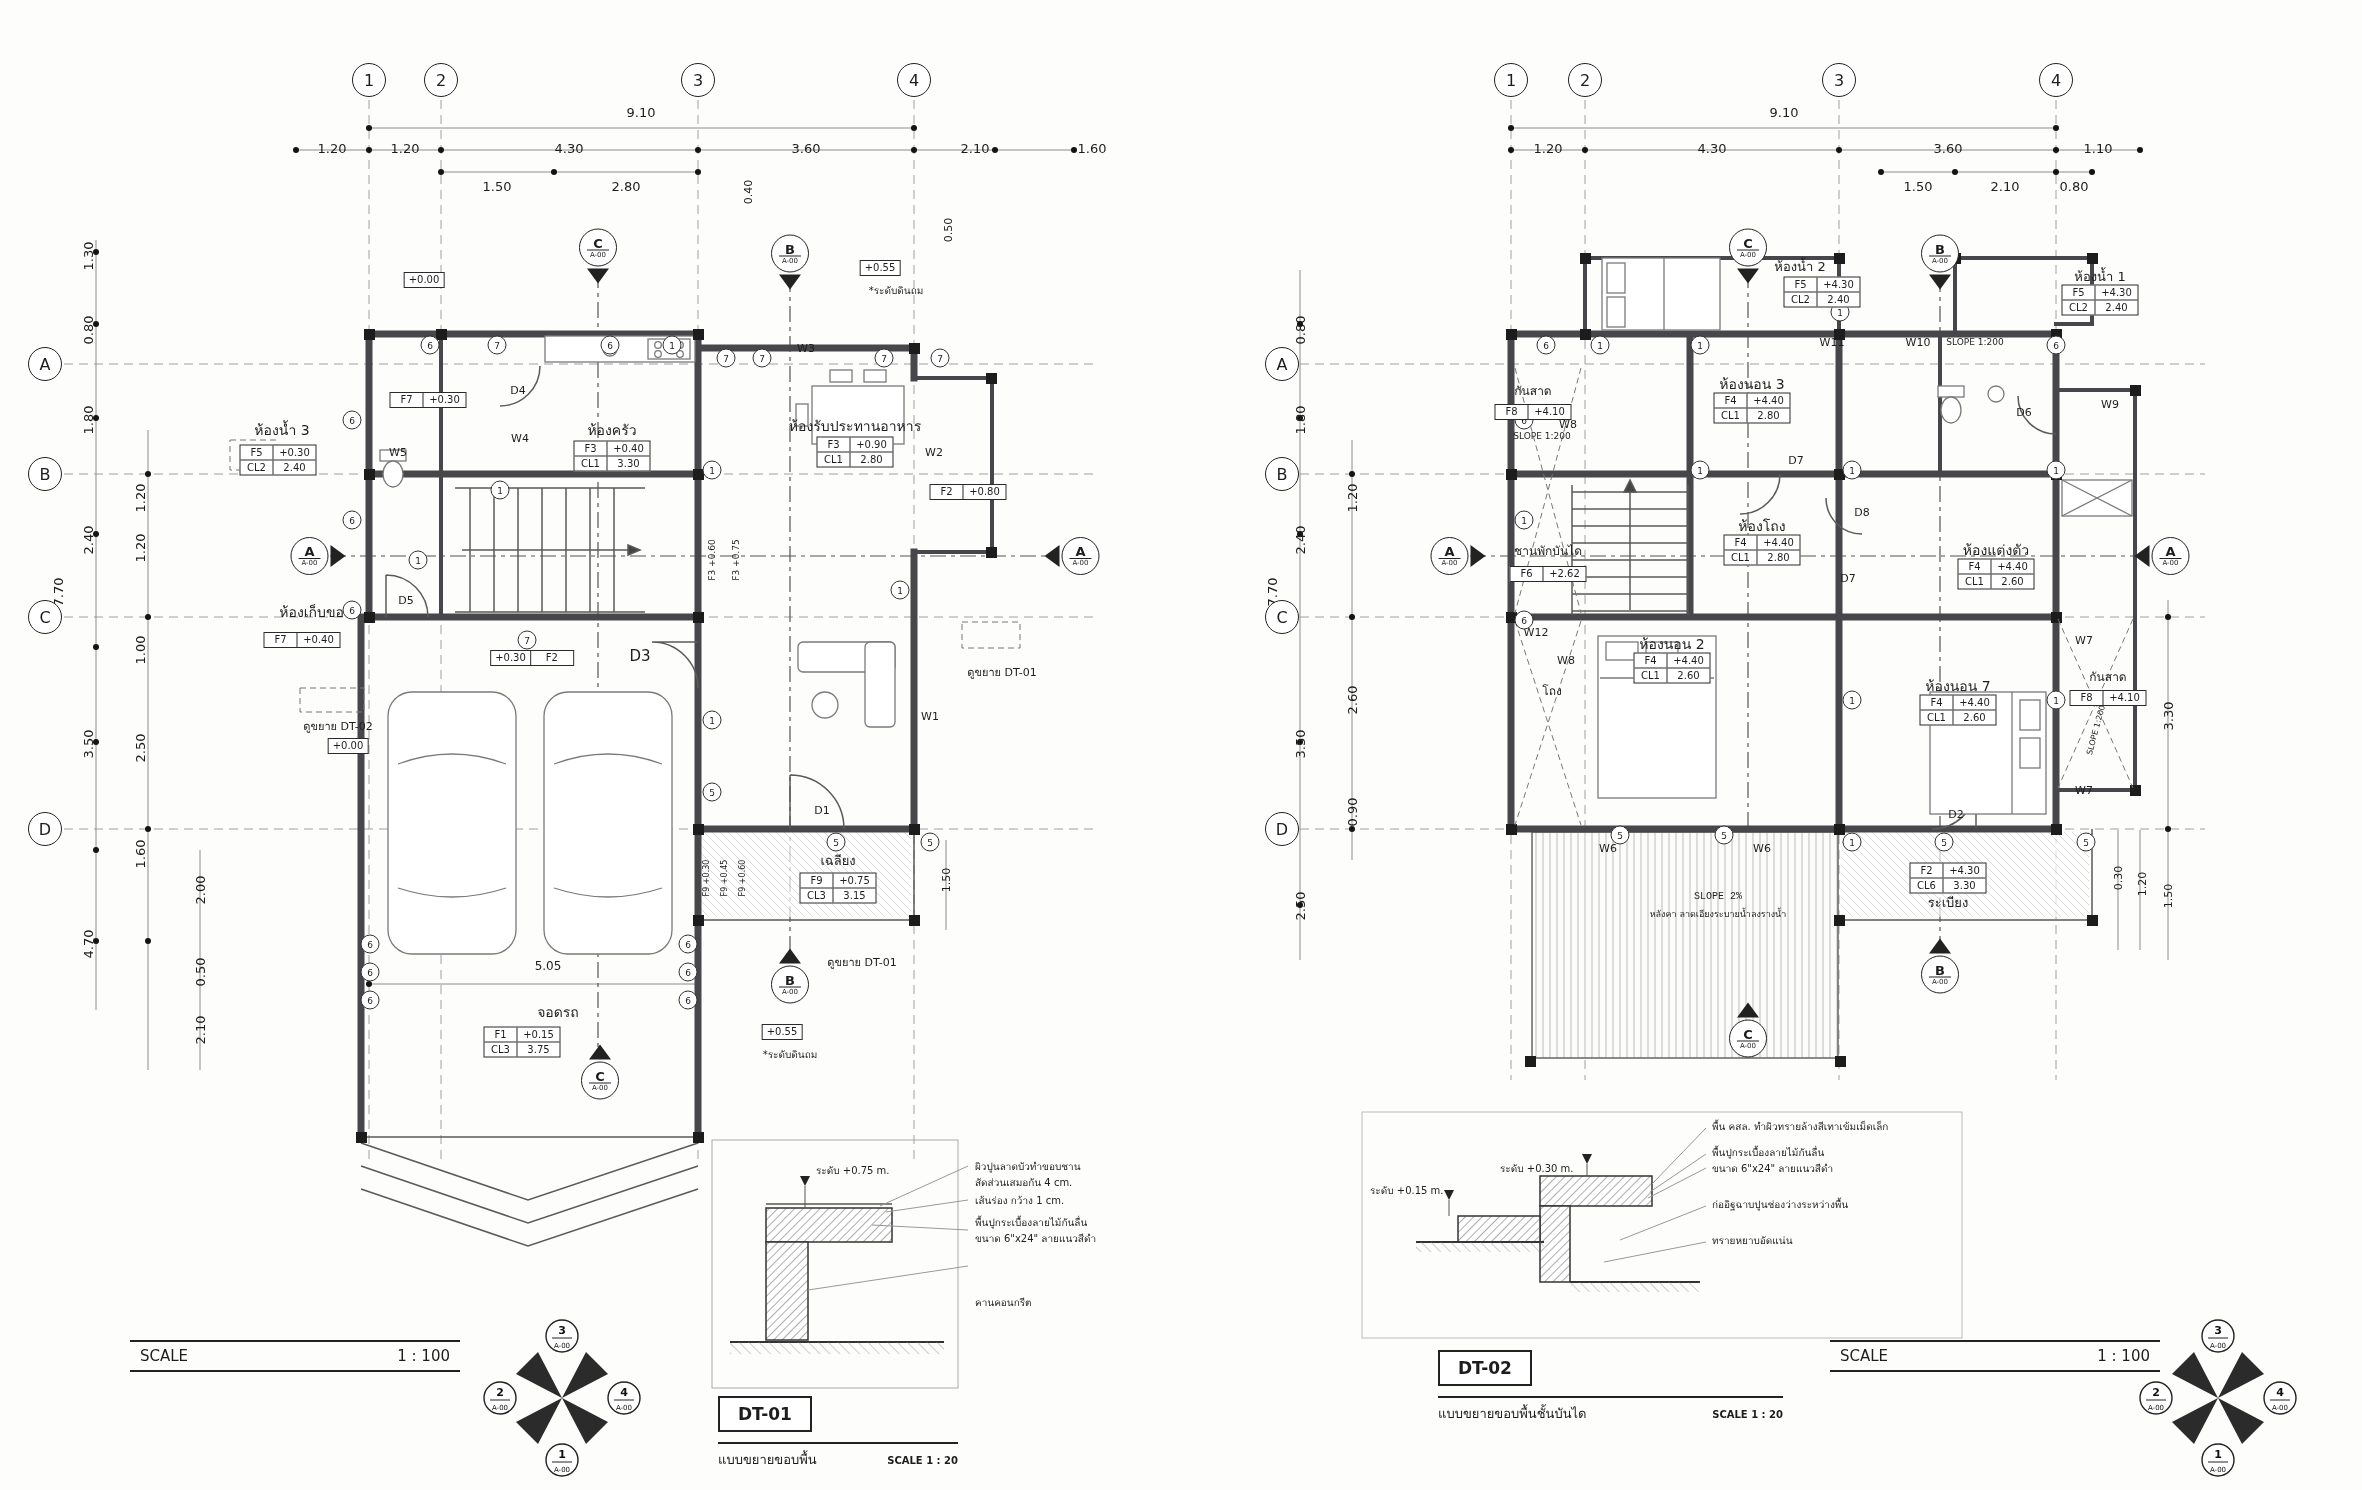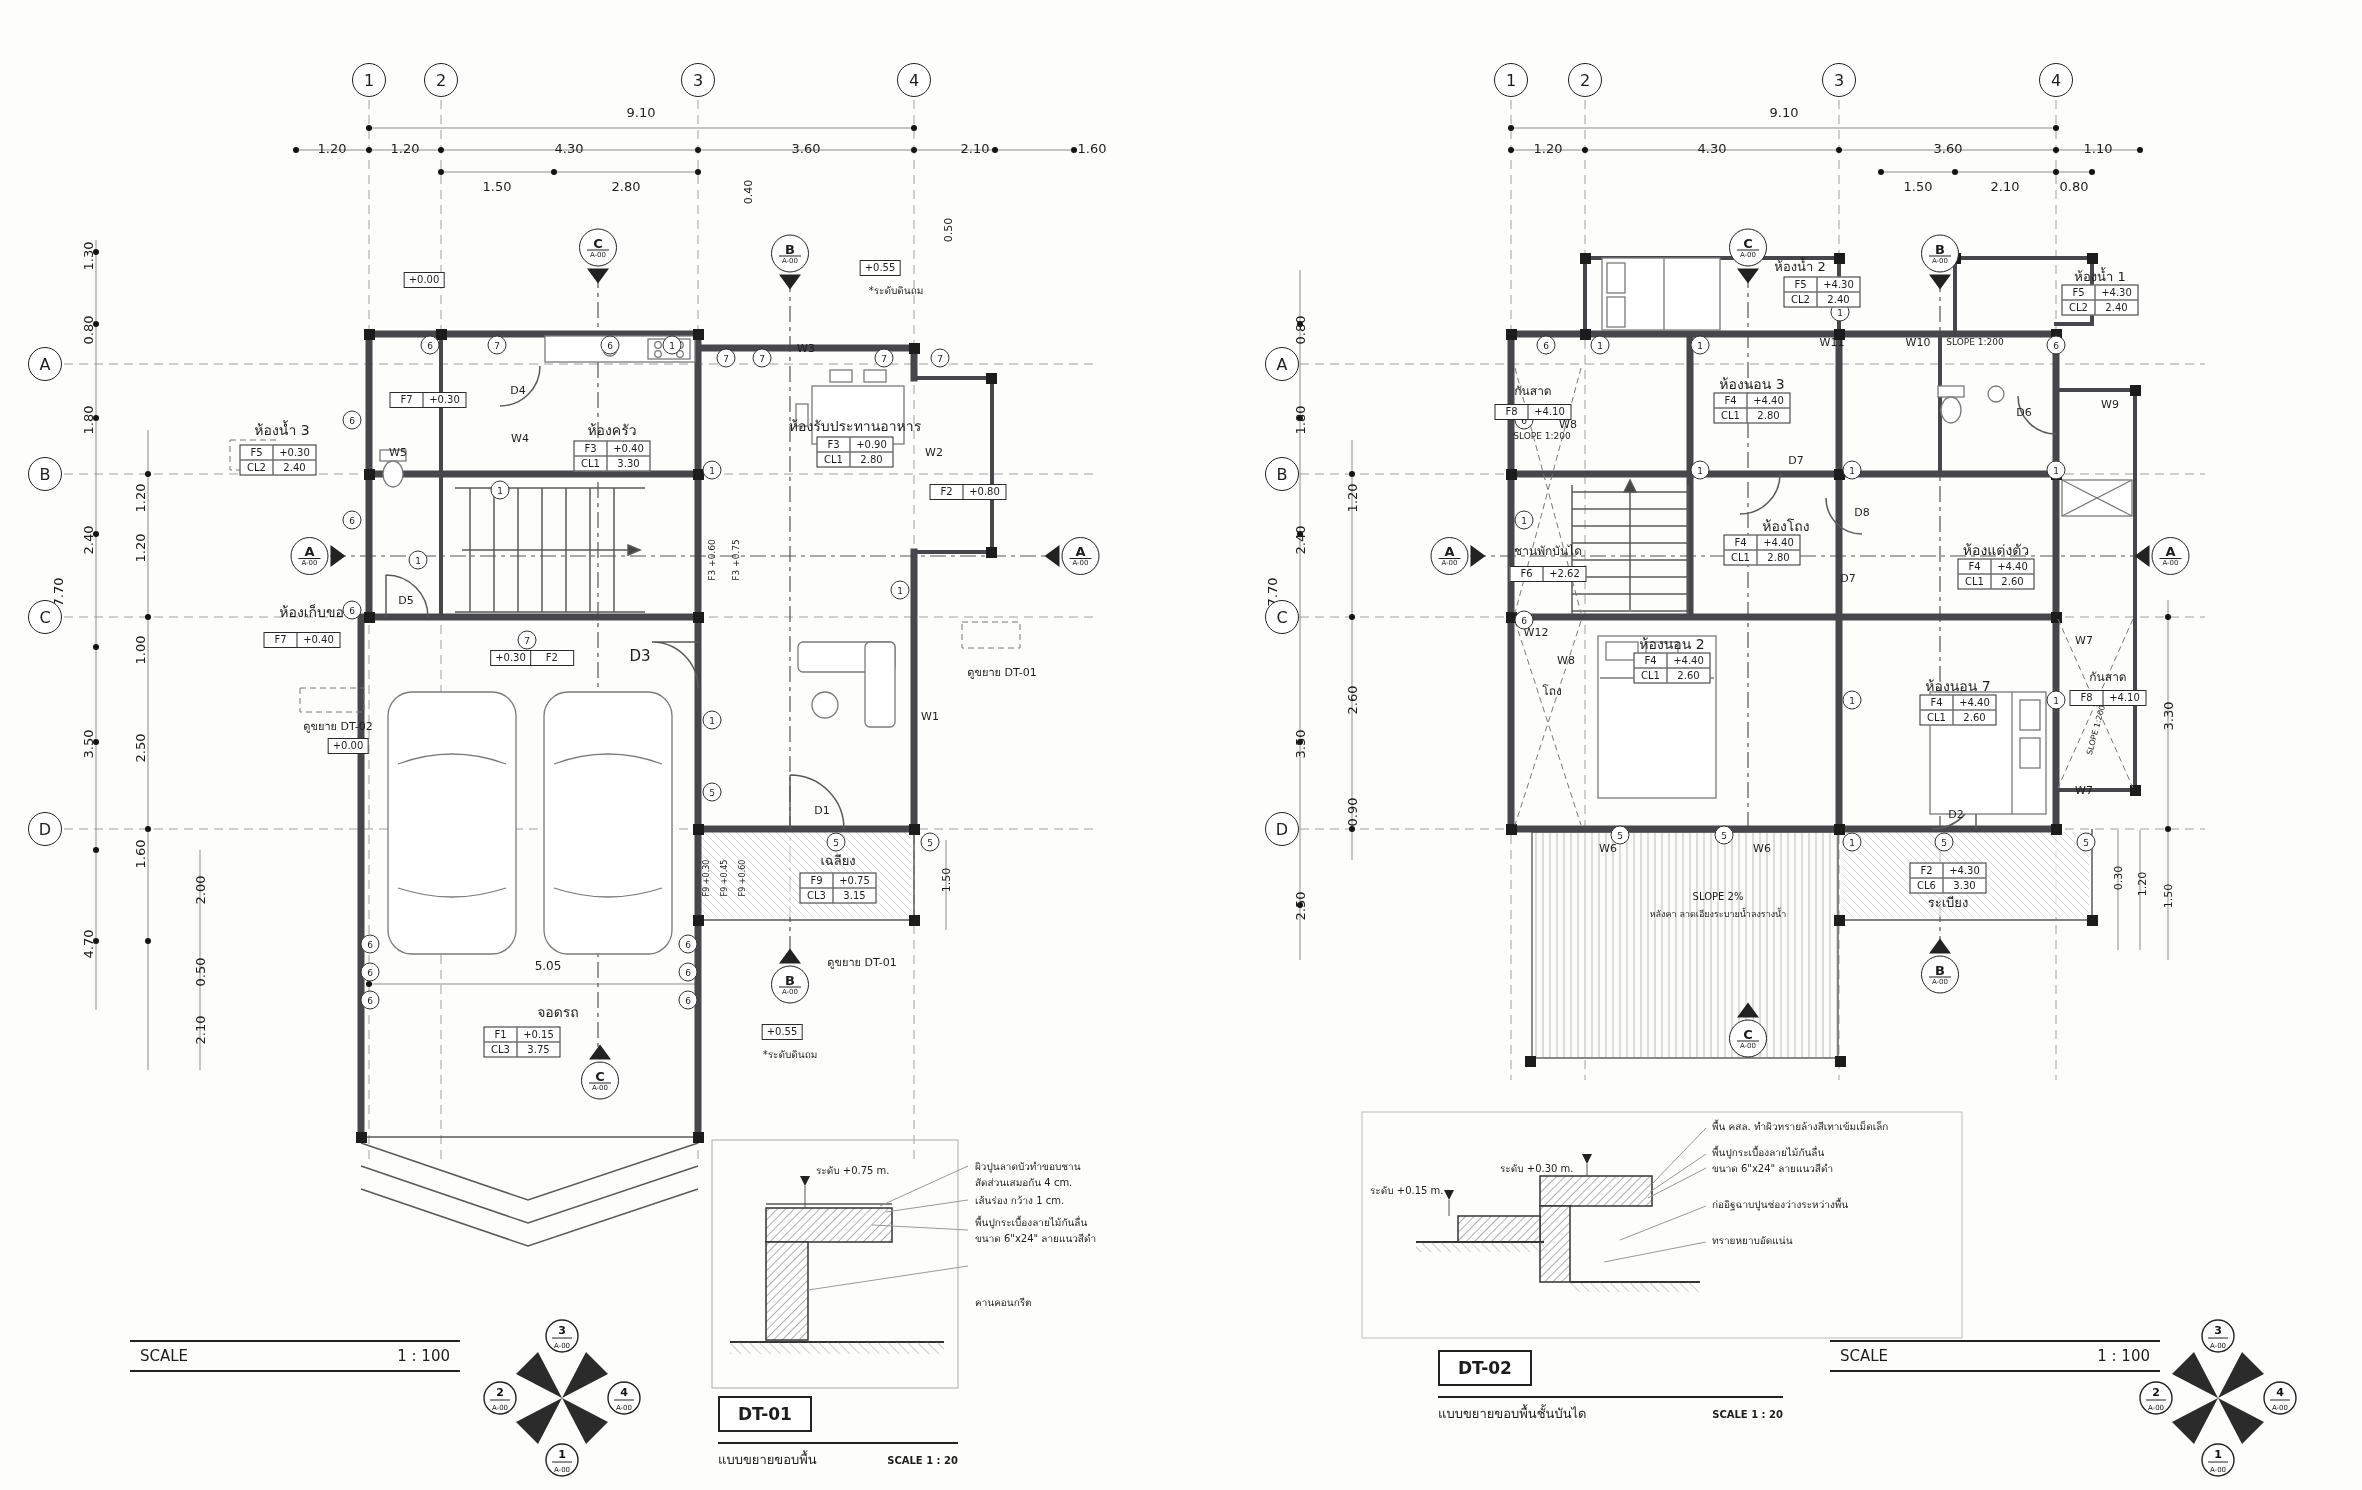--- a/index.html
+++ b/index.html
@@ -387,33 +387,33 @@
       <div class="lbl" style="left: 1352px; top: 498px; transform: translate(-50%, -50%) rotate(-90deg);">1.20</div>
       <div class="lbl" style="left: 1352px; top: 700px; transform: translate(-50%, -50%) rotate(-90deg);">2.60</div>
       <div class="lbl" style="left: 1352px; top: 812px; transform: translate(-50%, -50%) rotate(-90deg);">0.90</div>
       <div class="lbl" style="left: 2168px; top: 716px; transform: translate(-50%, -50%) rotate(-90deg);">3.30</div>
       <div class="lbl" style="left: 2118px; top: 878px; font-size: 11px; transform: translate(-50%, -50%) rotate(-90deg);">0.30</div>
       <div class="lbl" style="left: 2142px; top: 884px; font-size: 11px; transform: translate(-50%, -50%) rotate(-90deg);">1.20</div>
       <div class="lbl" style="left: 2168px; top: 896px; font-size: 11px; transform: translate(-50%, -50%) rotate(-90deg);">1.50</div>
       <div class="lbl" style="left: 1800px; top: 266px; font-size: 13px; transform: translate(-50%, -50%);">ห้องน้ำ 2</div>
       <div class="lbl" style="left: 2100px; top: 276px; font-size: 13px; transform: translate(-50%, -50%);">ห้องน้ำ 1</div>
       <div class="lbl" style="left: 1752px; top: 384px; font-size: 14px; transform: translate(-50%, -50%);">ห้องนอน 3</div>
-      <div class="lbl" style="left: 1762px; top: 526px; font-size: 14px; transform: translate(-50%, -50%); margin-left: 24px;">ห้องโถง</div>
+      <div class="lbl" style="left: 1762px; top: 526px; font-size: 14px; transform: translate(-50%, -50%);">ห้องโถง</div>
       <div class="lbl" style="left: 1996px; top: 550px; font-size: 14px; transform: translate(-50%, -50%);">ห้องแต่งตัว</div>
       <div class="lbl" style="left: 1672px; top: 644px; font-size: 14px; transform: translate(-50%, -50%);">ห้องนอน 2</div>
       <div class="lbl" style="left: 1958px; top: 686px; font-size: 14px; transform: translate(-50%, -50%);">ห้องนอน 7</div>
       <div class="lbl" style="left: 1948px; top: 854px; font-size: 13px; transform: translate(-50%, -50%); margin-top: 48px;">ระเบียง</div>
       <div class="lbl" style="left: 1548px; top: 550px; font-size: 12px; transform: translate(-50%, -50%);">ชานพักบันได</div>
       <div class="lbl" style="left: 1533px; top: 390px; font-size: 12px; transform: translate(-50%, -50%);">กันสาด</div>
       <div class="lbl" style="left: 2108px; top: 676px; font-size: 12px; transform: translate(-50%, -50%);">กันสาด</div>
       <div class="lbl" style="left: 1552px; top: 690px; font-size: 12px; transform: translate(-50%, -50%);">โถง</div>
       <div class="lbl" style="left: 1542px; top: 436px; font-size: 9px; transform: translate(-50%, -50%);">SLOPE 1:200</div>
       <div class="lbl" style="left: 1975px; top: 342px; font-size: 9px; transform: translate(-50%, -50%);">SLOPE 1:200</div>
       <div class="lbl" style="left: 2096px; top: 730px; font-size: 8px; transform: translate(-50%, -50%) rotate(-75deg);">SLOPE 1:200</div>
-      <div class="lbl" style="left: 1718px; top: 896px; font-size: 10px; transform: translate(-50%, -50%);">SLOPE 2%</div>
+      <div class="lbl" style="left: 1718px; top: 896px; font-size: 10px; transform: translate(-50%, -50%); font-family: Liberation Mono, monospace;">SLOPE 2%</div>
       <div class="lbl" style="left: 1718px; top: 914px; font-size: 9px; transform: translate(-50%, -50%);">หลังคา ลาดเอียงระบายน้ำลงรางน้ำ</div>
       <div class="lbl" style="left: 1832px; top: 342px; font-size: 11px; transform: translate(-50%, -50%);">W11</div>
       <div class="lbl" style="left: 1918px; top: 342px; font-size: 11px; transform: translate(-50%, -50%);">W10</div>
       <div class="lbl" style="left: 2110px; top: 404px; font-size: 11px; transform: translate(-50%, -50%);">W9</div>
       <div class="lbl" style="left: 1568px; top: 424px; font-size: 11px; transform: translate(-50%, -50%);">W8</div>
       <div class="lbl" style="left: 1566px; top: 660px; font-size: 11px; transform: translate(-50%, -50%);">W8</div>
       <div class="lbl" style="left: 1536px; top: 632px; font-size: 11px; transform: translate(-50%, -50%);">W12</div>
       <div class="lbl" style="left: 2084px; top: 640px; font-size: 11px; transform: translate(-50%, -50%);">W7</div>
       <div class="lbl" style="left: 2084px; top: 790px; font-size: 11px; transform: translate(-50%, -50%);">W7</div>
       <div class="lbl" style="left: 1608px; top: 848px; font-size: 11px; transform: translate(-50%, -50%);">W6</div>

